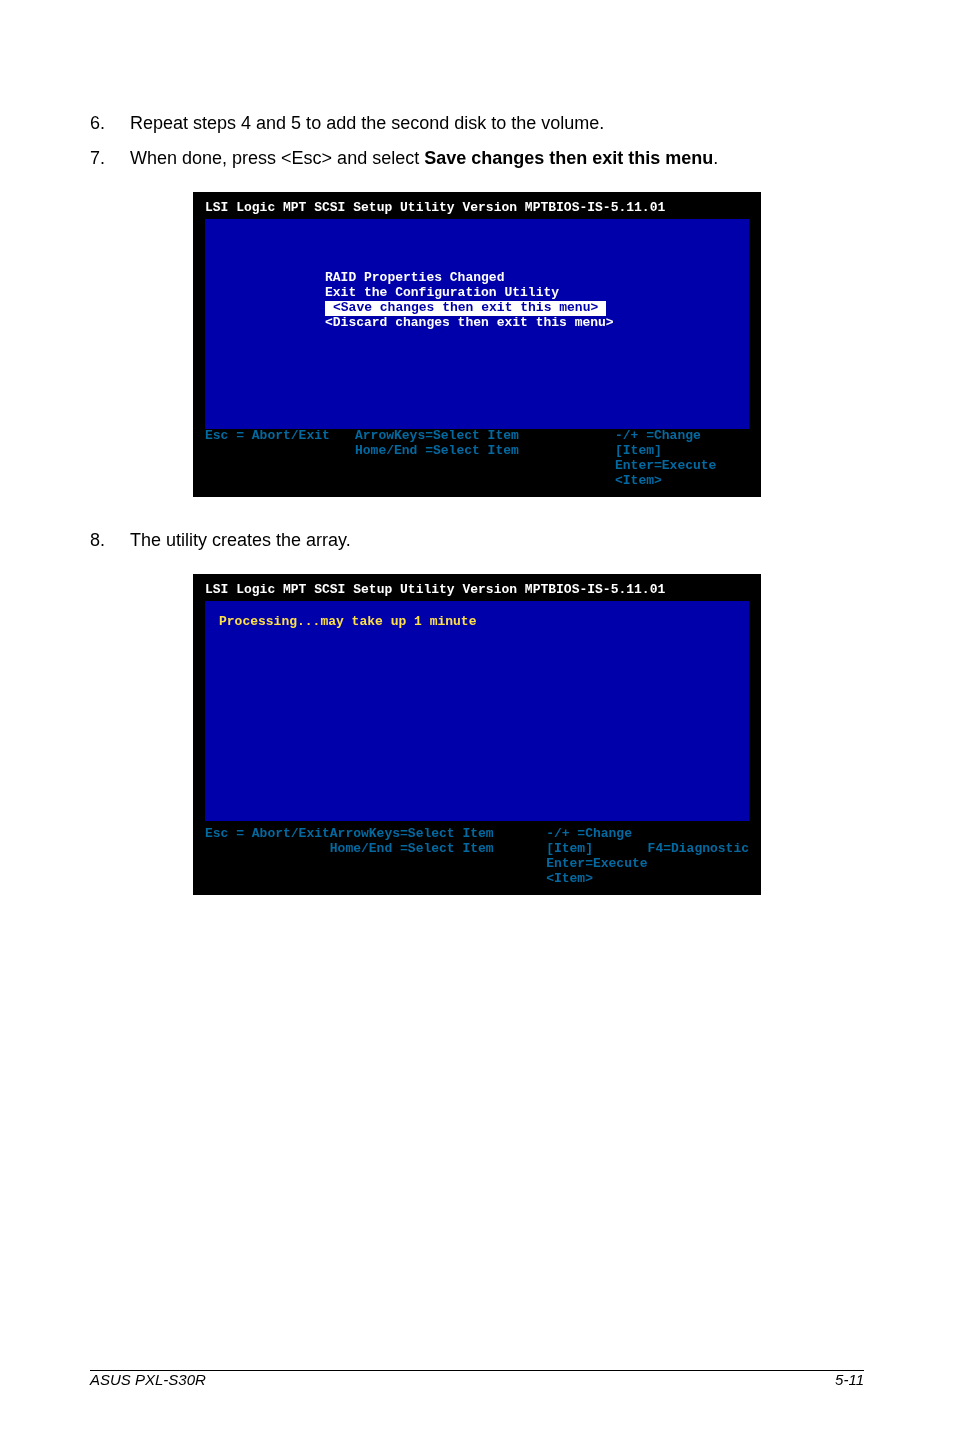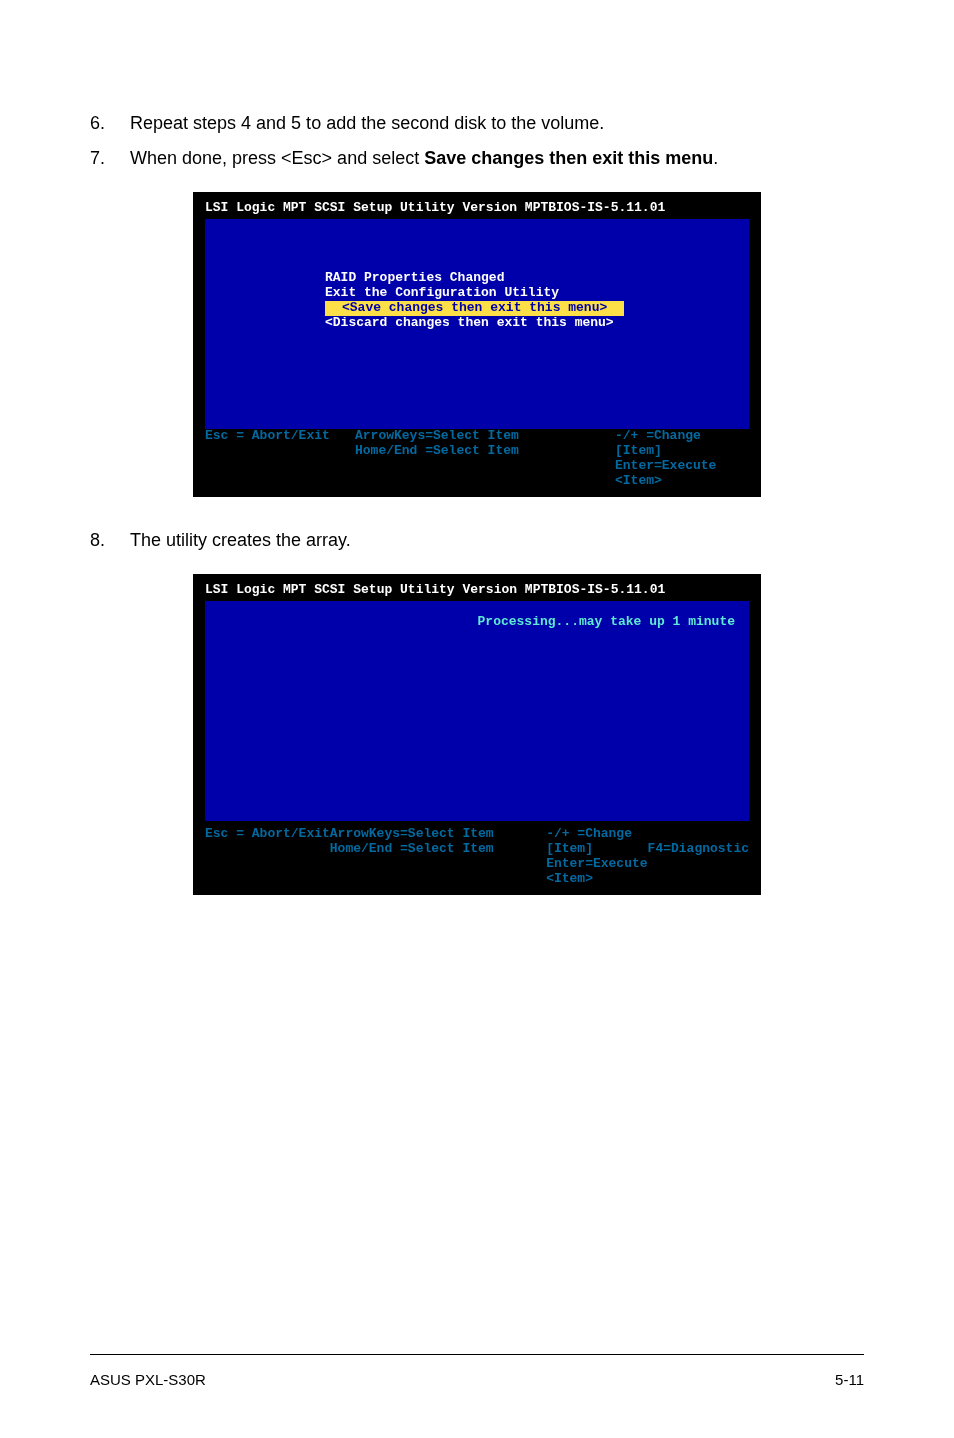--- a/index.html
+++ b/index.html
@@ -51,52 +51,52 @@
     padding: 10px 12px;
     position: relative;
     margin-bottom: 0;
   }
   .bios-inner {
     padding-top: 42px;
     padding-left: 108px;
   }
   .bios-line { color: #ffffff; line-height: 1.15; }
   .highlight {
-    background: #fde047;
+    background: #ffffff;
     color: #0000aa;
     display: inline-block;
-    padding: 0 17px;
+    padding: 0 8px;
   }
   .bios-footer {
     display: flex;
     color: #0369a1;
     line-height: 1.15;
   }
   .footer-col1 { width: 150px; }
   .footer-col2 { width: 260px; }
   .footer-col3 { flex: 1; }
   .footer-col4 { text-align: right; }
   .bios-body2 {
     background: #0000aa;
     min-height: 220px;
     padding: 14px 14px;
     margin-bottom: 6px;
   }
   .processing-line {
-    color: #5eead4;
+    color: #fde047;
     line-height: 1.15;
-    text-align: right;
   }
   .page-footer {
     border-top: 1px solid #000;
     margin: 0 90px 50px 90px;
-    padding-top: 16px;
+    padding-top: 0;
     display: flex;
     justify-content: space-between;
     font-size: 15px;
+    font-style: italic;
   }
 </style>
 </head>
 <body>
 
 <div class="content">
 
   <div class="list-item">
     <div class="list-num">6.</div>
     <div class="list-text">Repeat steps 4 and 5 to add the second disk to the volume.</div>

